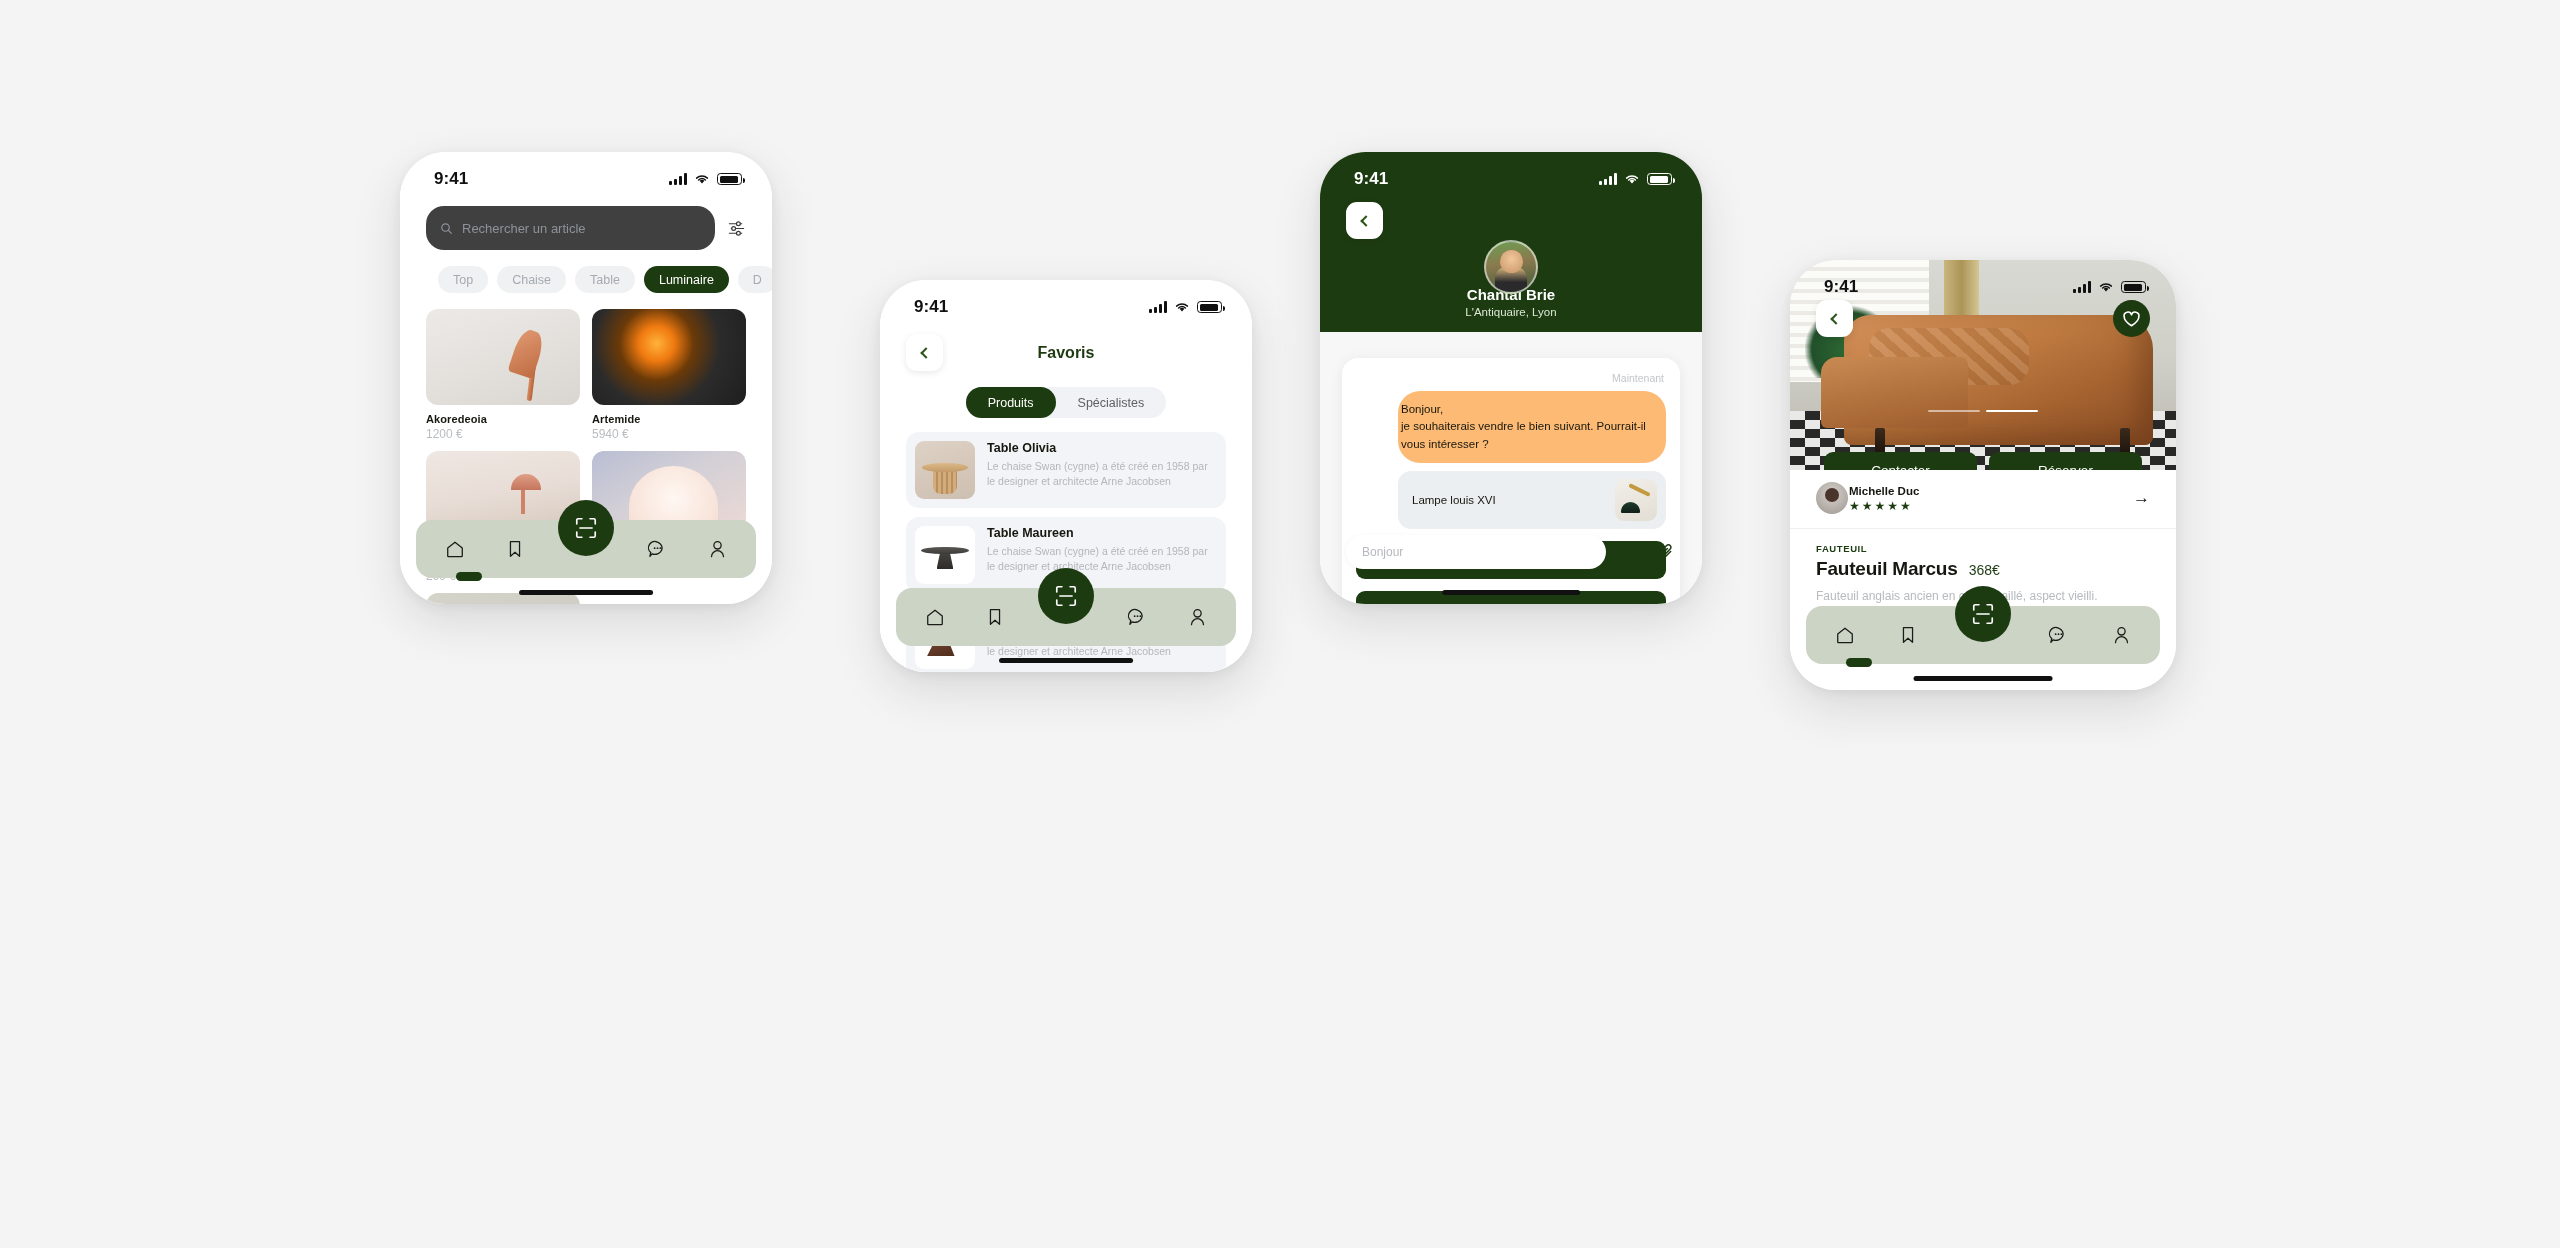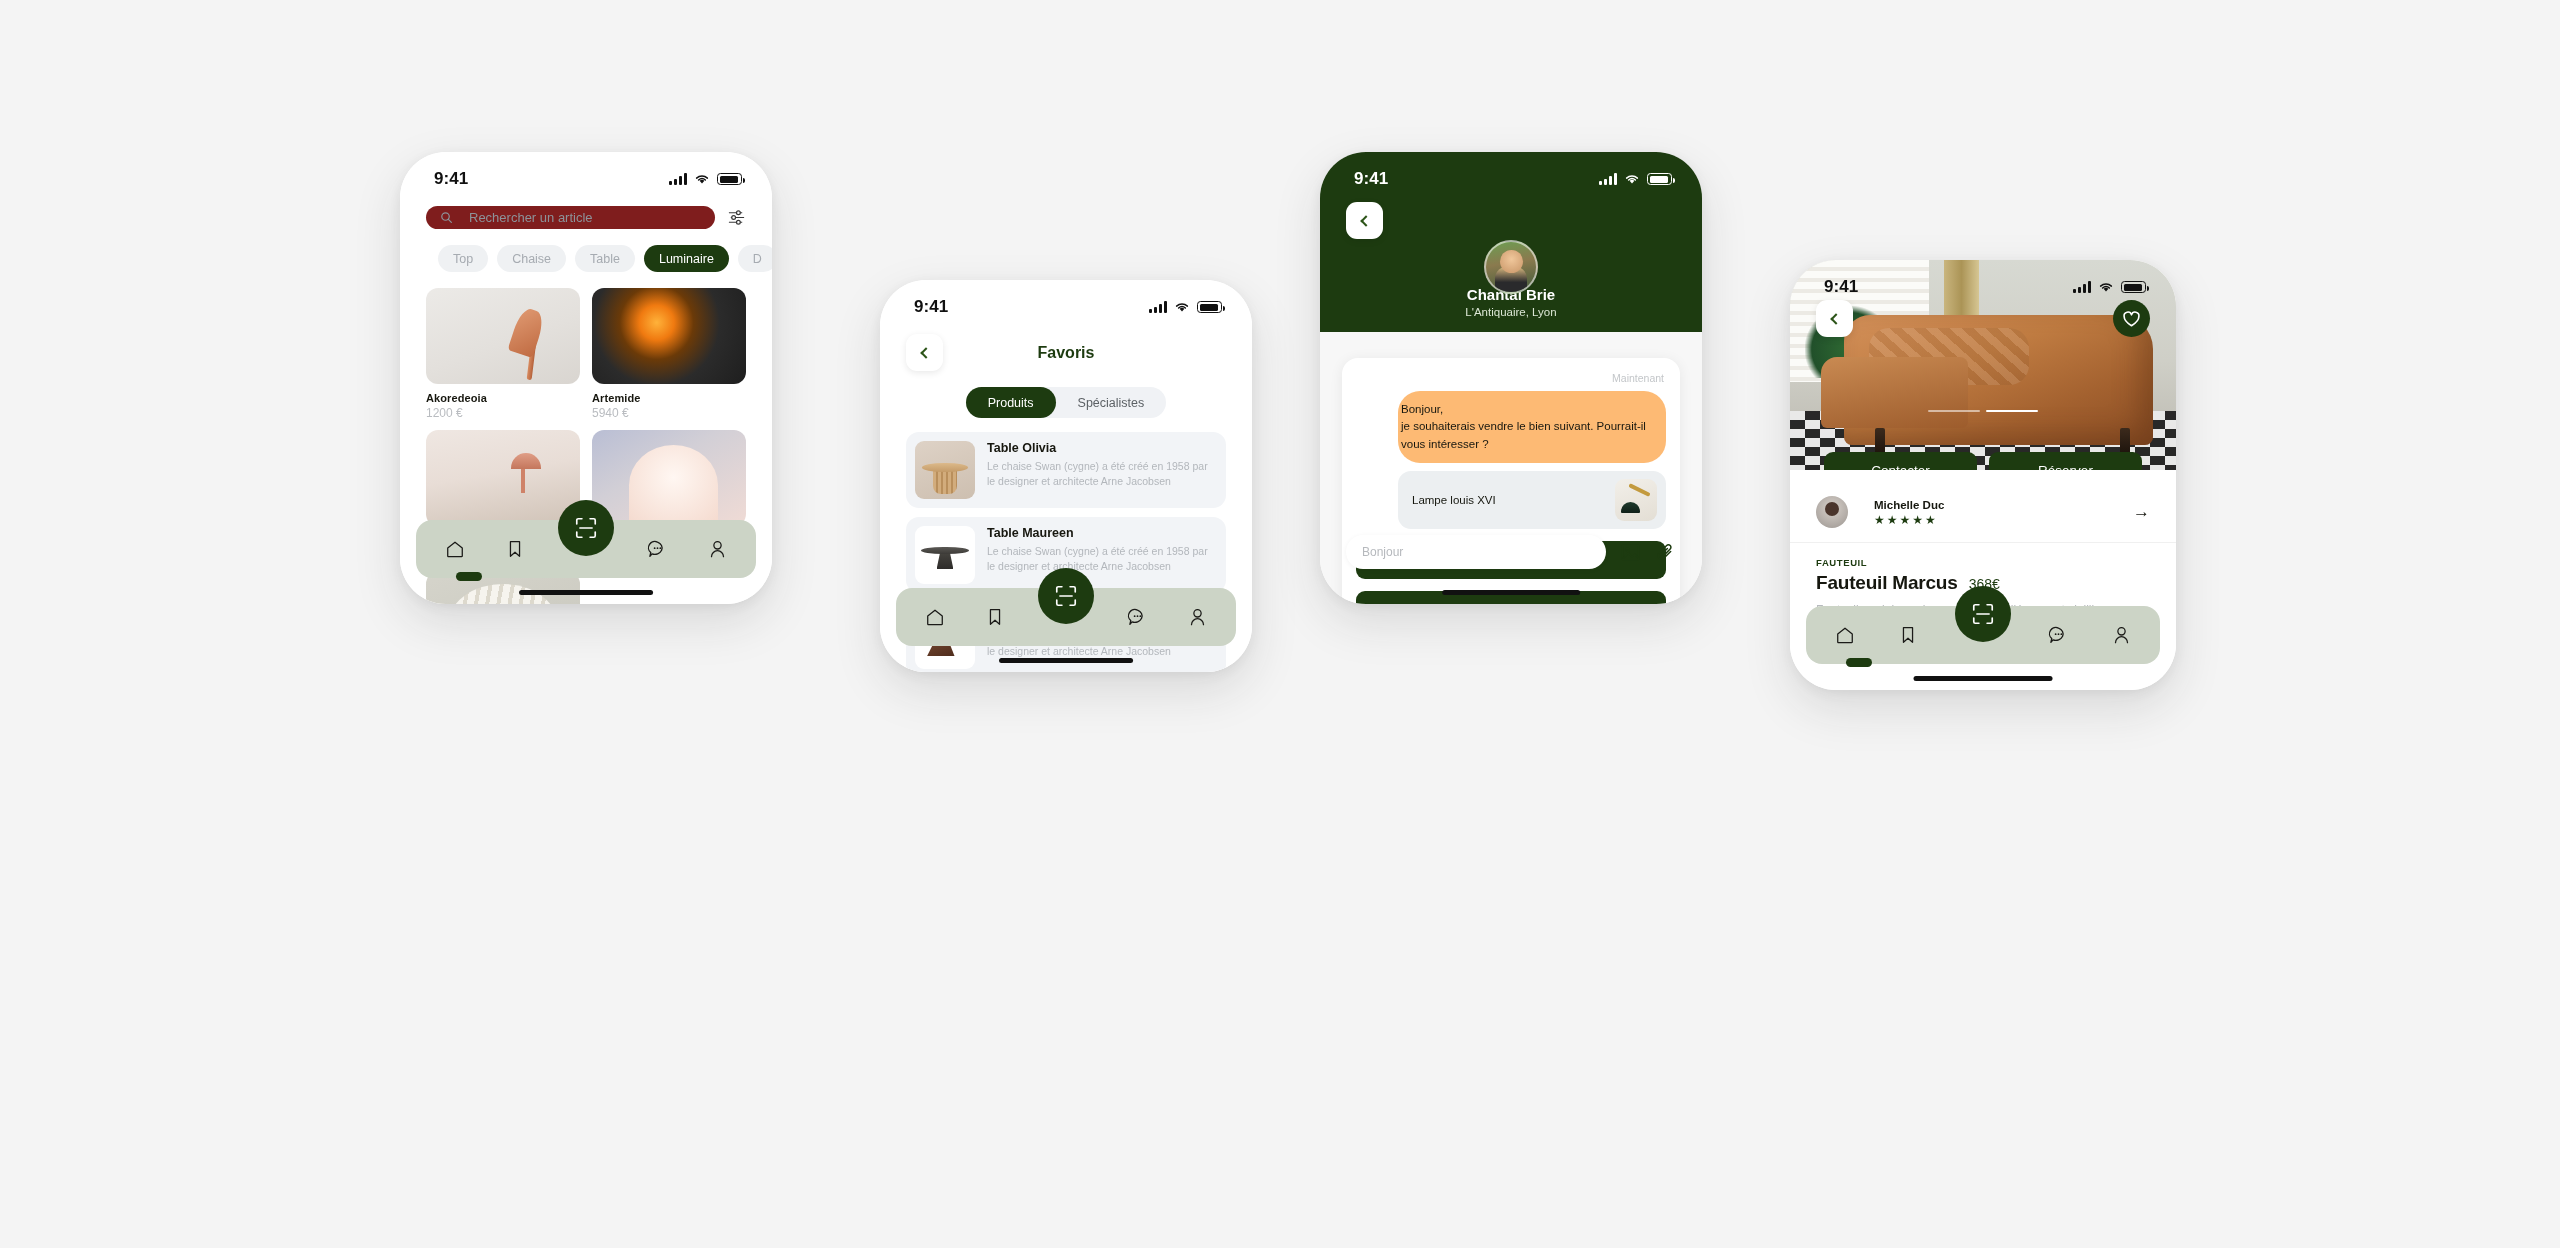--- a/index.html
+++ b/index.html
@@ -69,22 +69,22 @@
   .fab {
     position: absolute; left: 50%; transform: translateX(-50%);
     bottom: 22px; width: 56px; height: 56px; border-radius: 50%;
     background: #1d3b10; display:flex; align-items:center; justify-content:center; z-index: 36;
   }
 
   
   #p1 { left: 400px; top: 152px; width: 372px; height: 452px; }
   .p1-searchrow { display:flex; align-items:center; gap: 12px; padding: 6px 26px 0 26px; }
   .searchbox {
-    flex: 1; height: 23px; background: #7f1d1d; border-radius: 18px;
-    display:flex; align-items:center; gap: 16px; padding: 0 14px;
+    flex: 1; height: 44px; background: #404040; border-radius: 18px;
+    display:flex; align-items:center; gap: 9px; padding: 0 14px;
   }
   .searchbox .ph { font-size: 13px; color: #8d9299; }
   .chips { display:flex; gap: 9px; padding: 16px 0 0 26px; overflow:hidden;margin-left:12px; }
   .chip {
     height: 27px; padding: 0 15px; border-radius: 14px; background:#eff1f3;
     display:flex; align-items:center; font-size: 12.5px; color:#a6abb1; white-space:nowrap; flex:none;
   }
   .chip.on { background:#1d3b10; color:#fff; }
   .grid { padding: 16px 26px 0 26px; display:grid; grid-template-columns: 1fr 1fr; gap: 10px 12px; }
   .card .thumb { width: 100%; height: 96px; border-radius: 12px; overflow:hidden; position:relative; }
@@ -134,21 +134,21 @@
   .hero4 { position:relative; height: 210px; overflow:hidden; }
   .hero4ctl { position:absolute; top: 40px; left: 0; right: 0; display:flex; align-items:center;
               justify-content:space-between; padding: 0 26px; z-index: 20; }
   .heart { width: 37px; height: 37px; border-radius:50%; background:#1d3b10; display:flex; align-items:center; justify-content:center; }
   .pager { position:absolute; bottom: 58px; left:50%; transform:translateX(-50%); display:flex; gap:6px; z-index:18; }
   .pager i { display:block; height:2px; width: 52px; background: rgba(255,255,255,.55); border-radius:2px; }
   .pager i.on { background:#fff; }
   .cta { position:absolute; bottom: -18px; left: 0; right: 0; display:flex; gap: 12px; padding: 0 34px; z-index: 22; }
   .cta div { flex:1; height: 36px; border-radius: 9px; background:#1d3b10; color:#fff;
              display:flex; align-items:center; justify-content:center; font-size: 13.5px; }
-  .seller { display:flex; align-items:center; gap: 26px; padding: 26px 26px 14px 26px; border-bottom: 1px solid #f0f0f0; }
+  .seller { display:flex; align-items:center; gap: 1px; padding: 12px 26px 14px 26px; border-bottom: 1px solid #f0f0f0; }
   .seller .av { width: 32px; height: 32px; border-radius:50%; overflow:hidden; flex:none; position:relative; }
   .seller .nm { font-size: 11.5px; font-weight:700; color:#16170f; }
   .stars { display:flex; gap: 2px; margin-top: 3px; font-size: 12px; color:#1d3b10; line-height:1; }
   .arrw { margin-left:auto; font-size: 17px; color:#16170f; }
   .detail { padding: 14px 26px 0 26px; }
   .kicker { font-size: 9.5px; font-weight:700; letter-spacing:.6px; color:#1d3b10; }
   .titrow { display:flex; align-items:baseline; gap: 11px; margin-top: 4px; }
   .titrow .t { font-size: 19px; font-weight:800; color:#16170f; letter-spacing:-.2px; }
   .titrow .p { font-size: 14px; color:#1d3b10; font-weight:500; }
   .desc { font-size: 12px; line-height:1.45; color:#b7babe; margin-top: 8px; }

